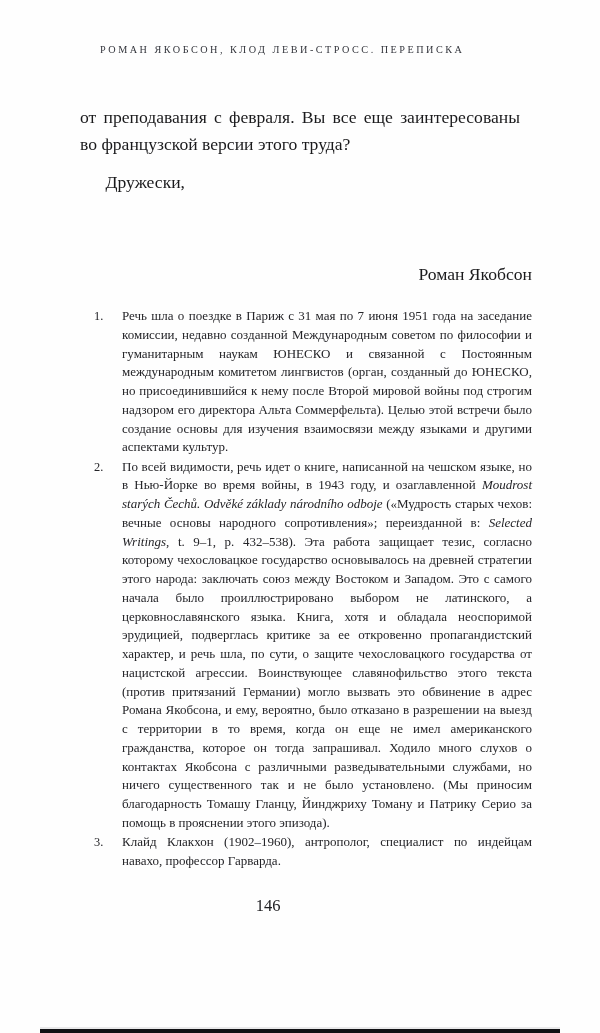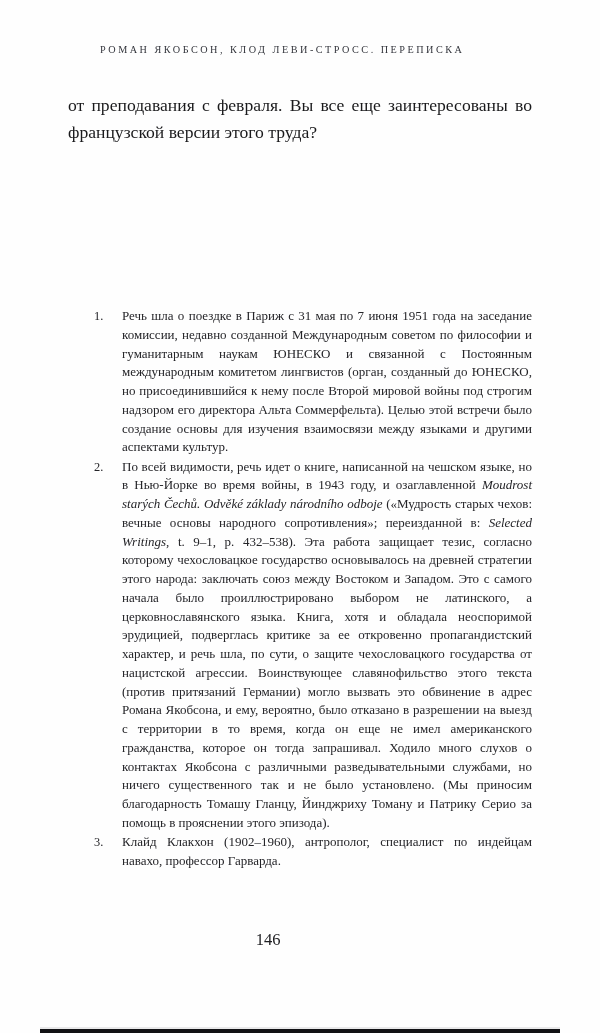--- a/index.html
+++ b/index.html
@@ -39,21 +39,21 @@
     left: 68px;
     top: 92px;
     width: 464px;
     font-size: 17.6px;
     line-height: 26.6px;
     text-align: justify;
     text-justify: inter-word;
     color: #1a1a1c;
   }
   .body-block p {
-    margin: 0;
+    margin: 12px;
   }
   .body-block p.indent {
     text-indent: 1.45em;
   }
   .signature {
     position: absolute;
     left: 68px;
     top: 261px;
     width: 464px;
     text-align: right;
@@ -88,21 +88,21 @@
     text-align: justify;
     text-justify: inter-word;
     hyphens: none;
   }
   .note-text i {
     font-style: italic;
   }
   .page-number {
     position: absolute;
     left: 0;
-    top: 930px;
+    top: 896px;
     width: 536px;
     text-align: center;
     font-size: 16.5px;
     color: #1d1d20;
   }
   .scan-edge {
     position: absolute;
     left: 40px;
     bottom: 0px;
     width: 520px;
@@ -120,22 +120,24 @@
 </style>
 </head>
 <body>
 
 <div class="page">
 
   <div class="running-header">РОМАН ЯКОБСОН, КЛОД ЛЕВИ-СТРОСС. ПЕРЕПИСКА</div>
 
   <div class="body-block">
     <p>от преподавания с февраля. Вы все еще заинтересованы во французской версии этого труда?</p>
+    <p class="indent">Дружески,</p>
   </div>
 
+  <div class="signature">Роман Якобсон</div>
 
   <div class="notes">
 
     <div class="note">
       <div class="note-num">1.</div>
       <div class="note-text"><span>Речь шла о поездке в Париж с 31 мая по 7 июня 1951 года на заседание комиссии, недавно созданной Международным советом по философии и гуманитарным наукам ЮНЕСКО и связанной с Постоянным международным комитетом лингвистов (орган, созданный до ЮНЕСКО, но присоединившийся к нему после Второй мировой войны под строгим надзором его директора Альта Соммерфельта). Целью этой встречи было создание основы для изучения взаимосвязи между языками и другими аспектами культур.</span></div>
     </div>
 
     <div class="note">
       <div class="note-num">2.</div>

